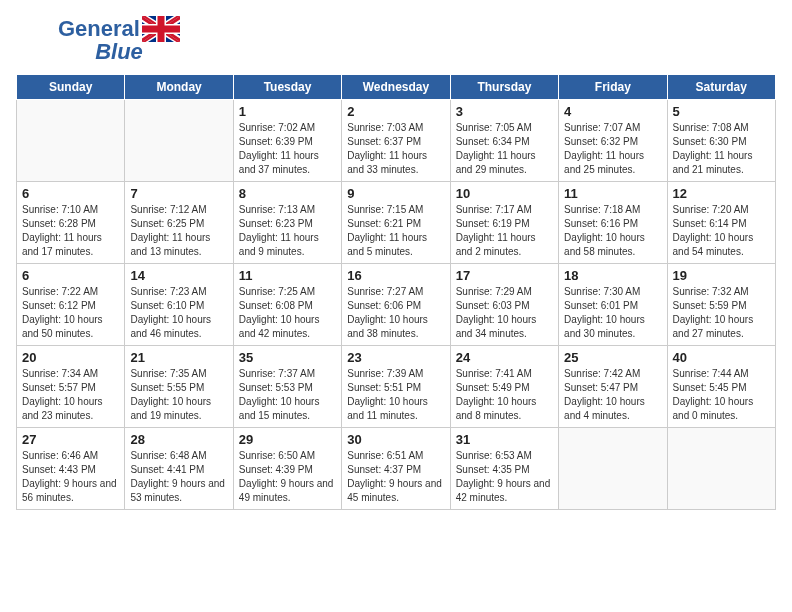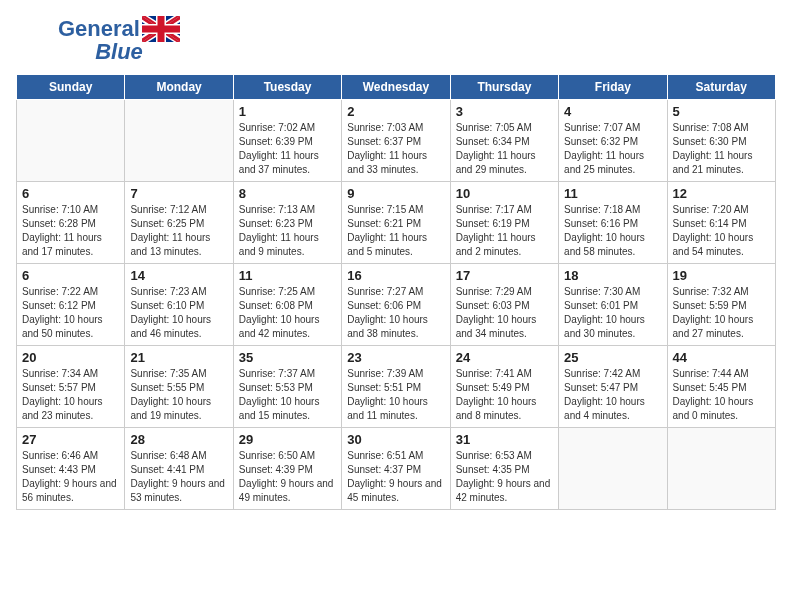--- a/index.html
+++ b/index.html
@@ -214,21 +214,21 @@
         </td>
         <td>
           <span class="day-num">24</span>
           <div class="cell-detail">Sunrise: 7:41 AM<br>Sunset: 5:49 PM<br>Daylight: 10 hours and 8 minutes.</div>
         </td>
         <td>
           <span class="day-num">25</span>
           <div class="cell-detail">Sunrise: 7:42 AM<br>Sunset: 5:47 PM<br>Daylight: 10 hours and 4 minutes.</div>
         </td>
         <td>
-          <span class="day-num">44</span>
+          <span class="day-num">40</span>
           <div class="cell-detail">Sunrise: 7:44 AM<br>Sunset: 5:45 PM<br>Daylight: 10 hours and 0 minutes.</div>
         </td>
       </tr>
       <tr>
         <td>
           <span class="day-num">27</span>
           <div class="cell-detail">Sunrise: 6:46 AM<br>Sunset: 4:43 PM<br>Daylight: 9 hours and 56 minutes.</div>
         </td>
         <td>
           <span class="day-num">28</span>

